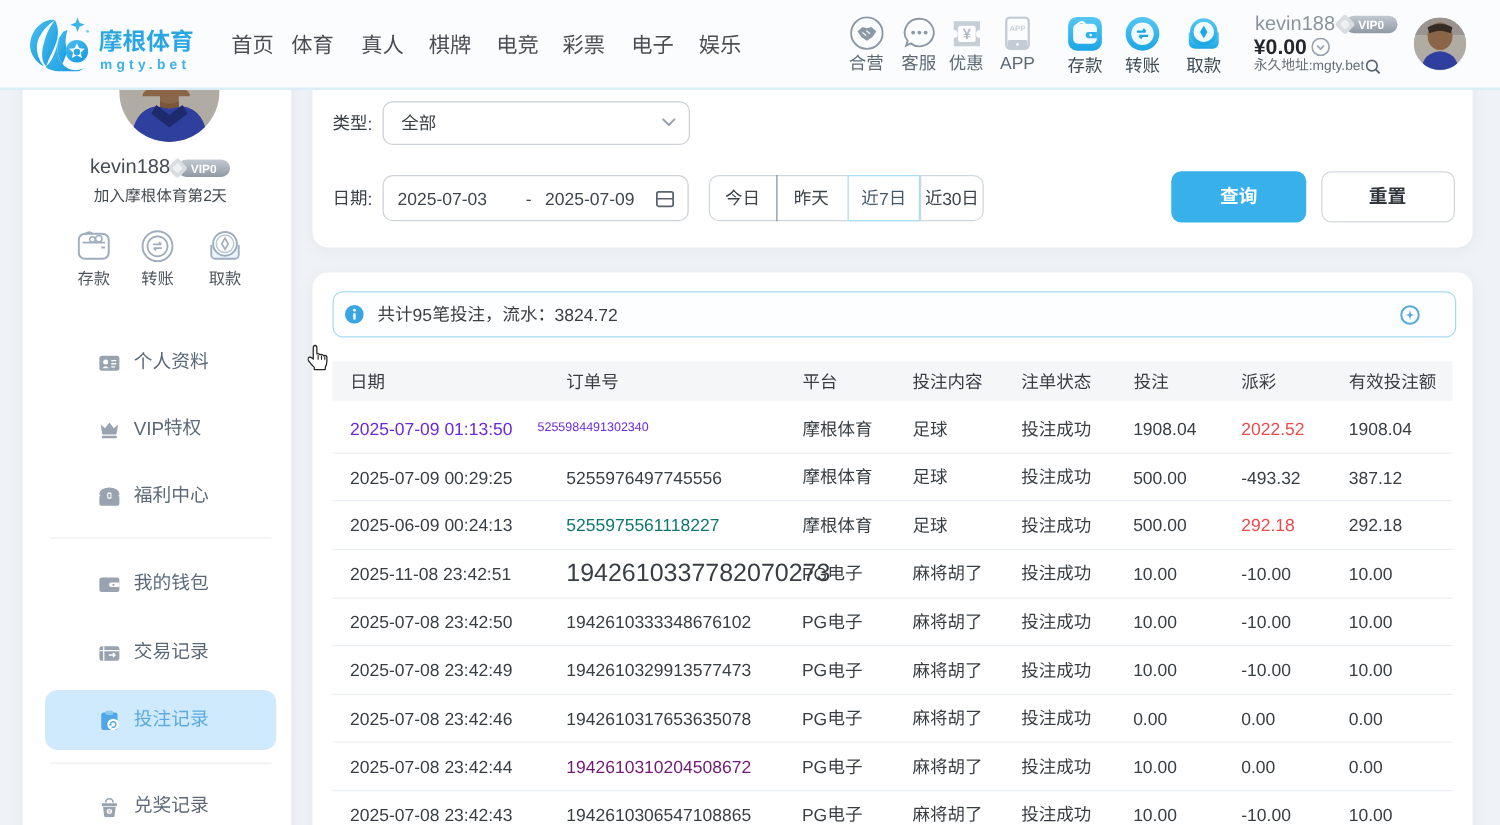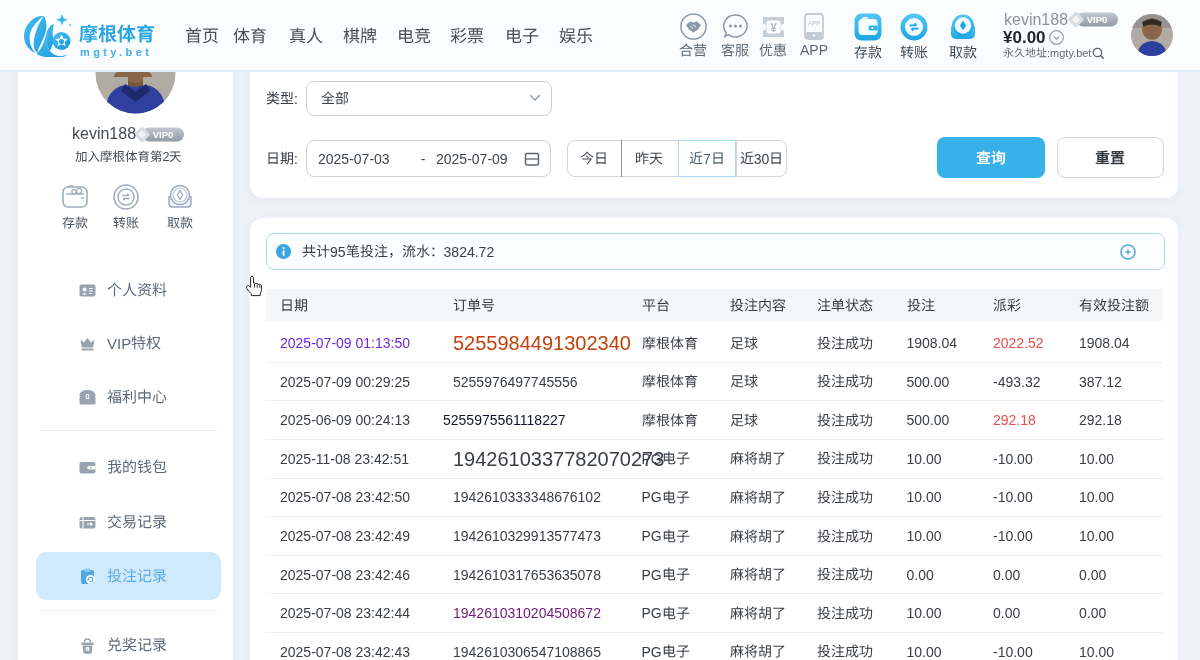--- a/index.html
+++ b/index.html
@@ -388,21 +388,21 @@
         <use href="#g5f69" x="1000"></use>
       </svg></div>
     <div class="t" style="left:1079px;top:295px;font-size:14px;line-height:20px;color:#383d43"><svg class="cj" style="width:70px;height:14px;vertical-align:-1.68px" viewBox="0 0 5000 1000">
         <use href="#g6709"></use>
         <use href="#g6548" x="1000"></use>
         <use href="#g6295" x="2000"></use>
         <use href="#g6ce8" x="3000"></use>
         <use href="#g989d" x="4000"></use>
       </svg></div>
     <div class="t" style="left:280px;top:333px;font-size:14px;line-height:20px;color:#6d28d9">2025-07-09 01:13:50</div>
-    <div class="t" style="left:453px;top:333px;font-size:20px;line-height:20px;color:#c2410c">5255984491302340</div>
+    <div class="t" style="left:430px;top:333px;font-size:10px;line-height:20px;color:#6d28d9">5255984491302340</div>
     <div class="t" style="left:641.5px;top:333px;font-size:14px;line-height:20px;color:#393e44"><svg class="cj" style="width:56px;height:14px;vertical-align:-1.68px" viewBox="0 0 4000 1000">
         <use href="#g6469"></use>
         <use href="#g6839" x="1000"></use>
         <use href="#g4f53" x="2000"></use>
         <use href="#g80b2" x="3000"></use>
       </svg></div>
     <div class="t" style="left:729.5px;top:333px;font-size:14px;line-height:20px;color:#393e44"><svg class="cj" style="width:28px;height:14px;vertical-align:-1.68px" viewBox="0 0 2000 1000">
         <use href="#g8db3"></use>
         <use href="#g7403" x="1000"></use>
       </svg></div>
@@ -432,21 +432,21 @@
         <use href="#g6295"></use>
         <use href="#g6ce8" x="1000"></use>
         <use href="#g6210" x="2000"></use>
         <use href="#g529f" x="3000"></use>
       </svg></div>
     <div class="t" style="left:906.5px;top:371.6px;font-size:14px;line-height:20px;color:#393e44">500.00</div>
     <div class="t" style="left:993px;top:371.6px;font-size:14px;line-height:20px;color:#393e44">-493.32</div>
     <div class="t" style="left:1079px;top:371.6px;font-size:14px;line-height:20px;color:#393e44">387.12</div>
     <div style="position:absolute;left:266px;top:400.4px;width:896px;height:1px;background:#ebeef3"></div>
     <div class="t" style="left:280px;top:410.2px;font-size:14px;line-height:20px;color:#393e44">2025-06-09 00:24:13</div>
-    <div class="t" style="left:443px;top:410.2px;font-size:14px;line-height:20px;color:#0f172a">5255975561118227</div>
+    <div class="t" style="left:453px;top:410.2px;font-size:14px;line-height:20px;color:#0f766e">5255975561118227</div>
     <div class="t" style="left:641.5px;top:410.2px;font-size:14px;line-height:20px;color:#393e44"><svg class="cj" style="width:56px;height:14px;vertical-align:-1.68px" viewBox="0 0 4000 1000">
         <use href="#g6469"></use>
         <use href="#g6839" x="1000"></use>
         <use href="#g4f53" x="2000"></use>
         <use href="#g80b2" x="3000"></use>
       </svg></div>
     <div class="t" style="left:729.5px;top:410.2px;font-size:14px;line-height:20px;color:#393e44"><svg class="cj" style="width:28px;height:14px;vertical-align:-1.68px" viewBox="0 0 2000 1000">
         <use href="#g8db3"></use>
         <use href="#g7403" x="1000"></use>
       </svg></div>

